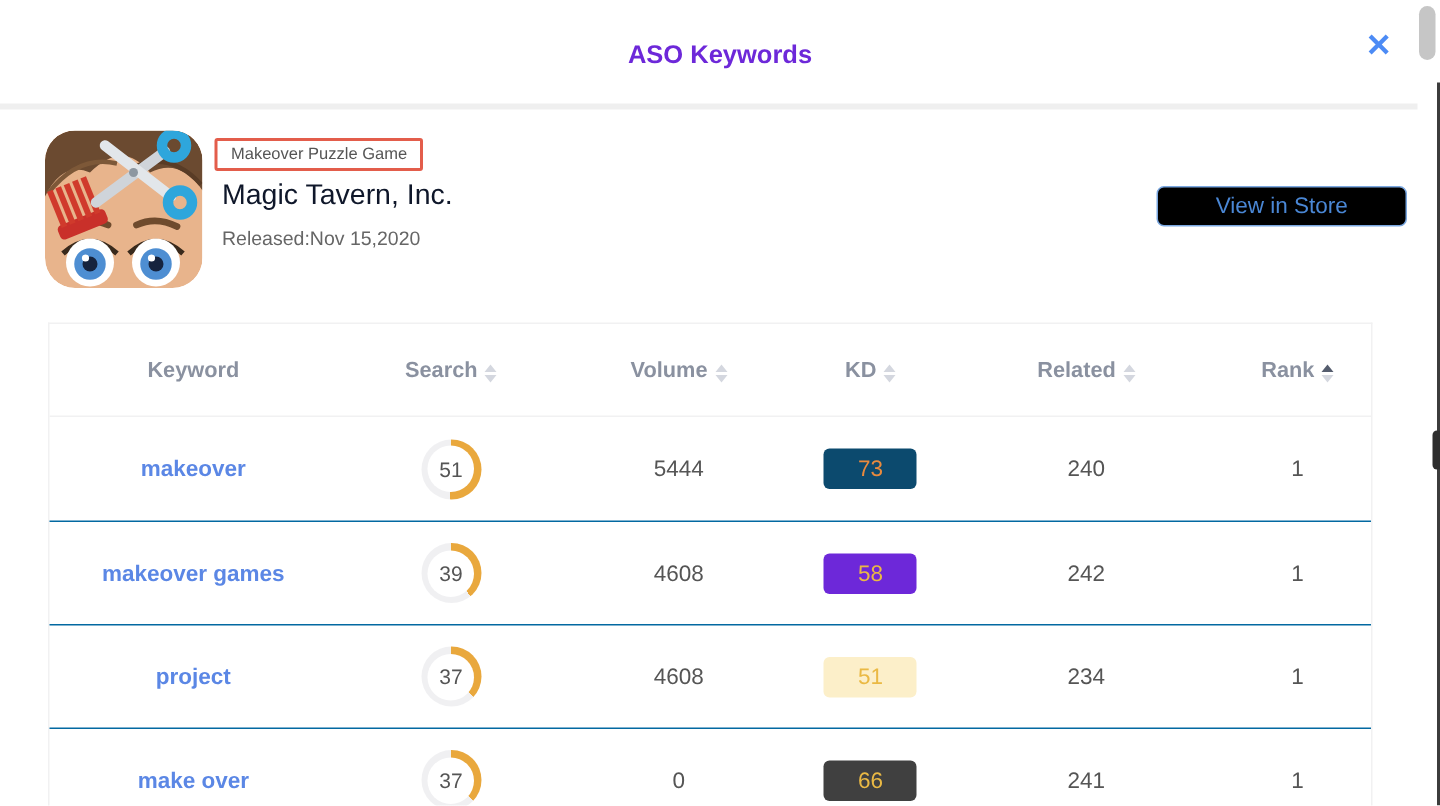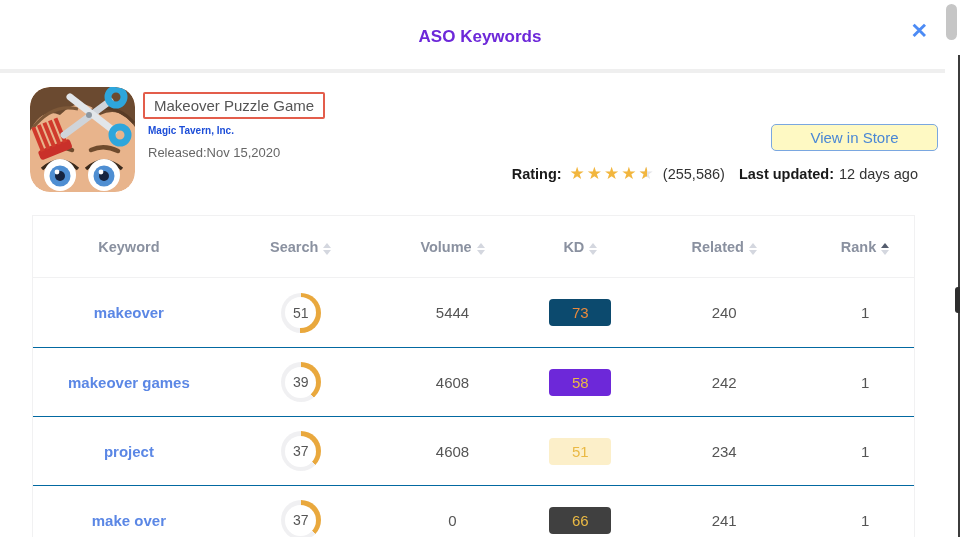--- a/index.html
+++ b/index.html
@@ -12,26 +12,26 @@
   .close-btn { position:absolute; right:32px; top:20px; font-size:21px; color:#4c8bf5;
                cursor:pointer; line-height:1; font-weight:bold; }
   .header-divider { position:absolute; left:0; top:69px; width:945px; height:4px; background:#efefef; }
 
   
   .app-section { display:flex; padding:18px 22px 0 30px; }
   .app-icon { width:105px; height:105px; border-radius:20px; overflow:hidden; flex:none; }
   .app-info { margin-left:13px; }
   .app-name { font-size:15px; font-weight:bold; color:#333; margin-top:8px; }
   .app-subtitle-box { display:inline-block; border:2px solid #e35d4b; border-radius:2px;
-                      padding:3px 9px; margin:5px 0 0 -5px; font-size:15px; color:#555; }
-  .app-developer { font-size:10px; color:#1d4ed8; margin-top:6px;font-weight:bold; }
+                      padding:3px 9px; margin:5px 0 0 -5px; font-size:11px; color:#555; }
+  .app-developer { font-size:19px; color:#0f172a; margin-top:6px; }
   .app-released { font-size:13px; color:#666; margin-top:9px; }
 
   .right-block { margin-left:auto; display:flex; flex-direction:column; align-items:flex-end; }
-  .store-btn { margin-top:37px; width:167px; height:27px; background:#fef9c3; border:1px solid #7aa7e0;
+  .store-btn { margin-top:37px; width:167px; height:27px; background:#000000; border:1px solid #7aa7e0;
                border-radius:5px; color:#4a87d5; font-size:15px; font-family:inherit; cursor:pointer; }
   .meta-row { margin-top:14px; margin-right:20px; display:flex; align-items:center; font-size:14.5px;
               color:#333; white-space:nowrap; }
   .meta-label { font-weight:bold; color:#1a1a1a; }
   .stars { margin:0 7px 0 8px; font-size:17px; letter-spacing:2px; line-height:1; }
   .star { position:relative; display:inline-block; color:#e4e4e8; }
   .star .half-fill { position:absolute; left:0; top:0; width:50%; overflow:hidden; }
   .rating-count { margin-right:14px; }
   .updated-value { margin-left:5px; }
 
@@ -127,27 +127,20 @@
   </div>
 
   <div class="app-info">
     <div class="app-subtitle-box">Makeover Puzzle Game</div>
     <div class="app-developer">Magic Tavern, Inc.</div>
     <div class="app-released">Released:Nov 15,2020</div>
   </div>
 
   <div class="right-block">
     <button class="store-btn">View in Store</button>
-    <div class="meta-row">
-      <span class="meta-label">Rating:</span>
-      <span class="stars"><span class="star full" style="color: rgb(242, 182, 62);">★</span><span class="star full" style="color: rgb(242, 182, 62);">★</span><span class="star full" style="color: rgb(242, 182, 62);">★</span><span class="star full" style="color: rgb(242, 182, 62);">★</span><span class="star half">★<span class="half-fill" style="color: rgb(242, 182, 62);">★</span></span></span>
-      <span class="rating-count">(255,586)</span>
-      <span class="meta-label">Last updated:</span>
-      <span class="updated-value">12 days ago</span>
-    </div>
   </div>
 </div>
 
 <div class="watermark">ASOTools</div>
 
 <div class="kw-table">
   <div class="thead">
     <div class="hcell c-keyword">
       <span>Keyword</span>
     </div>

